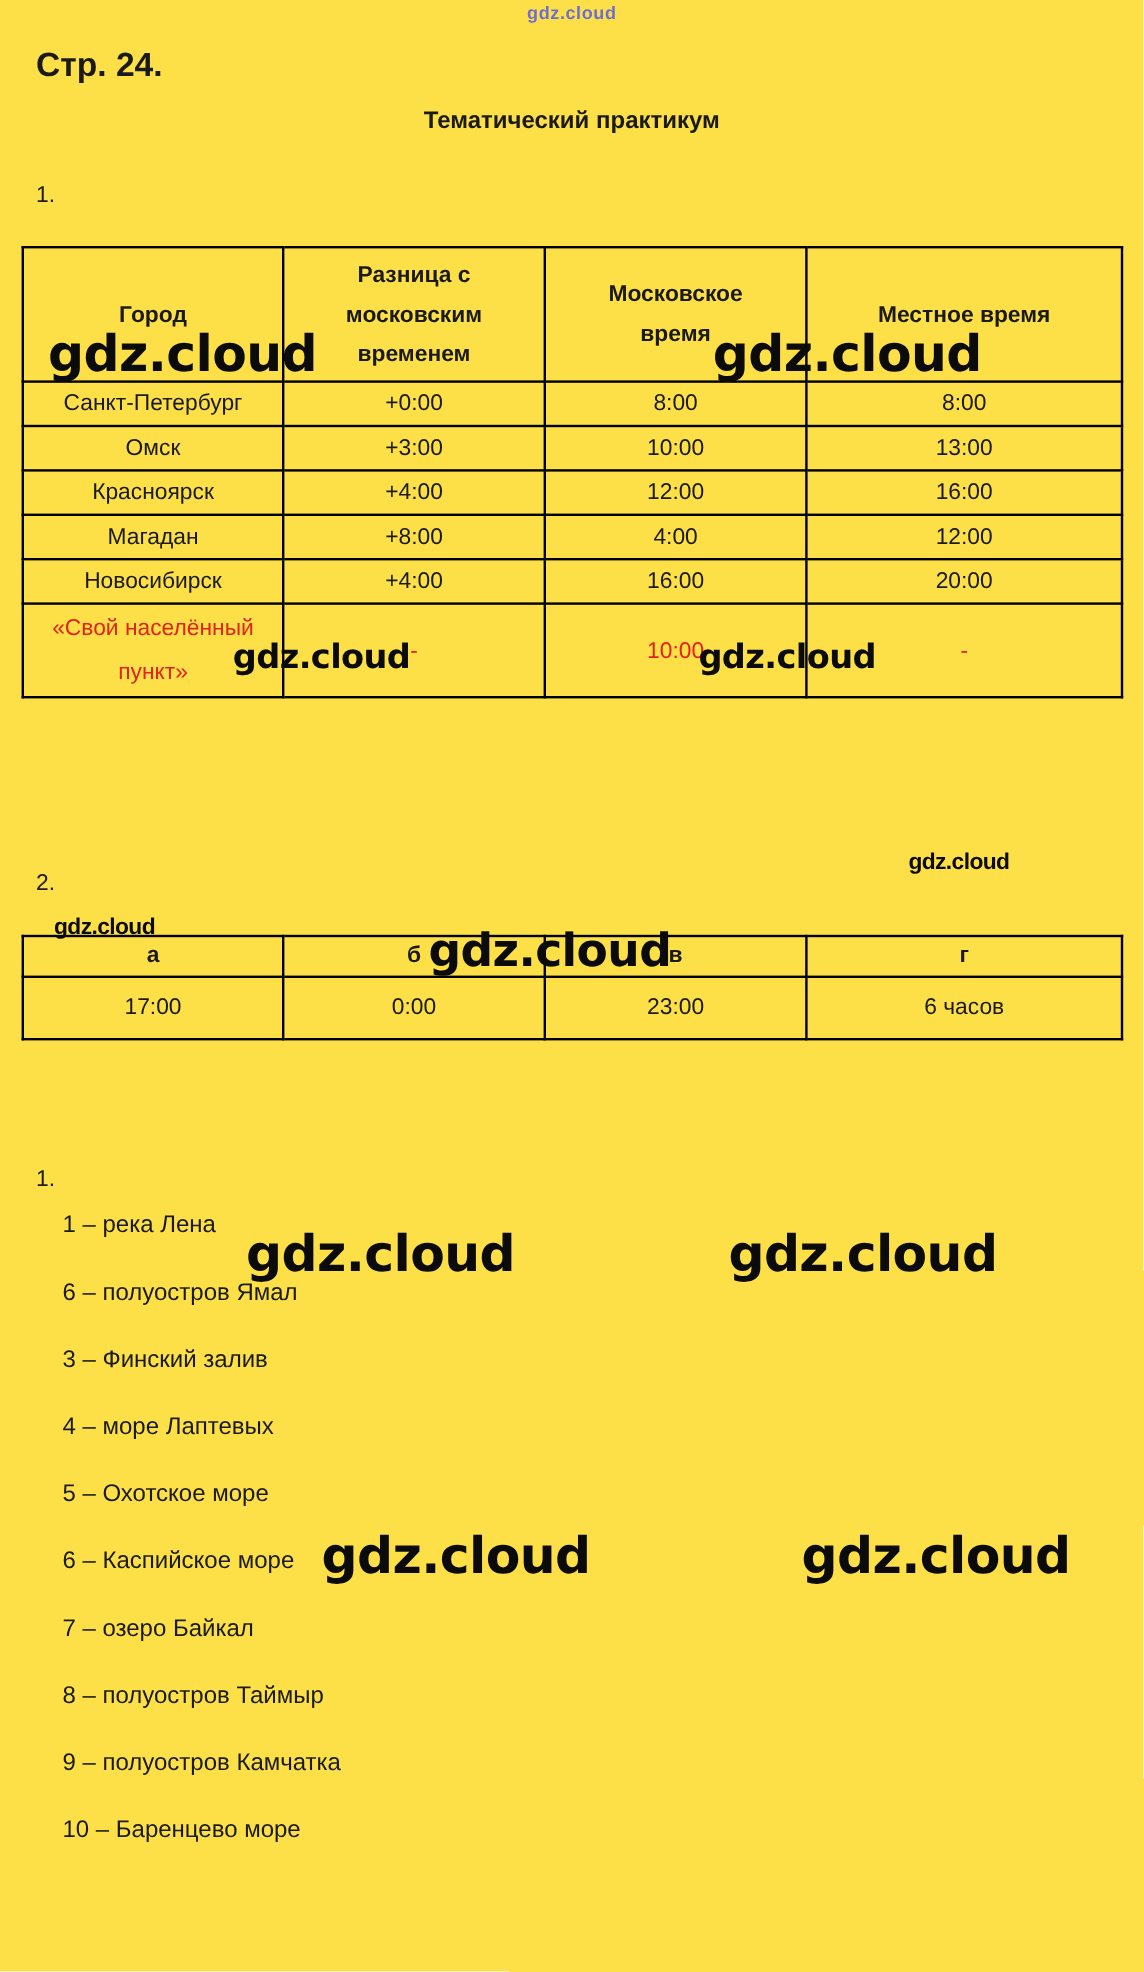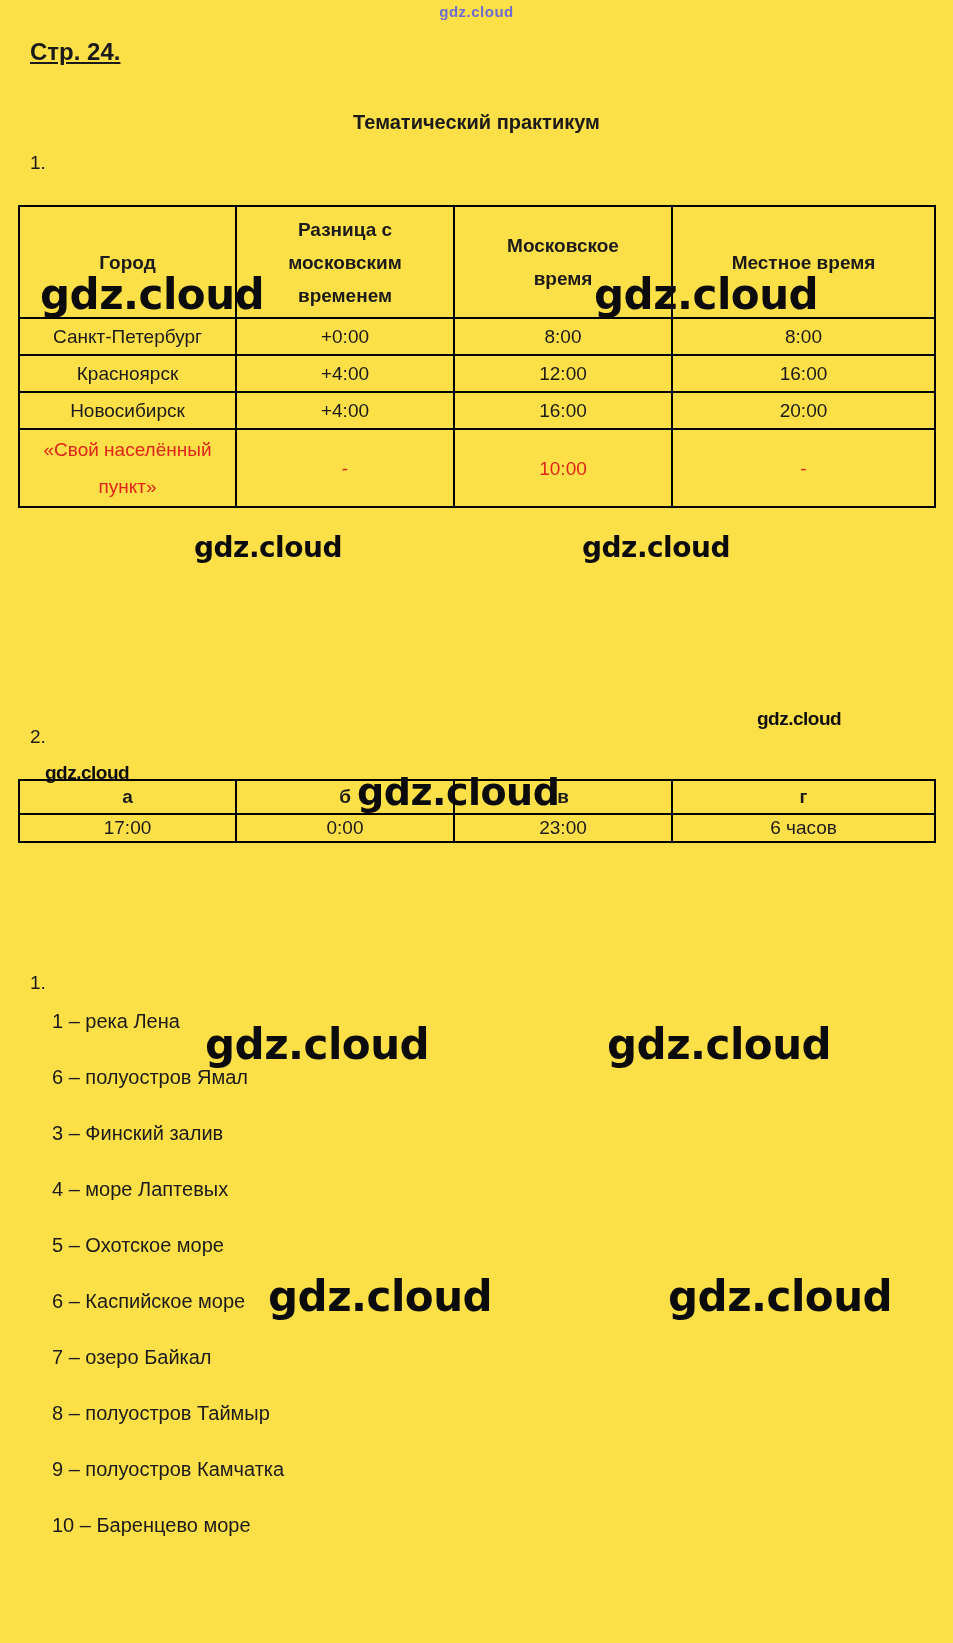--- a/index.html
+++ b/index.html
@@ -15,27 +15,27 @@
   }
 
   
   .top-watermark {
     position: absolute; top: 3px; left: 0; width: 100%;
     text-align: center; font-size: 15px; font-weight: 700;
     color: #6e6ed2; letter-spacing: 0.5px;
   }
   .page-label {
     position: absolute; left: 30px; top: 38px;
-    font-size: 24px; font-weight: 700; text-decoration: underline;
+    font-size: 28px; font-weight: 700;
   }
   .section-title {
     position: absolute; left: 0; width: 100%;
     text-align: center; font-size: 20px; font-weight: 700;
   }
-  .title-thematic { top: 111px; }
+  .title-thematic { top: 90px; }
   .title-carto { top: 916px; }
   .item-label {
     position: absolute; left: 30px; font-size: 19px;
   }
   .item-1 { top: 152px; }
   .item-2 { top: 726px; }
   .item-1b { top: 972px; }
 
   
   table {
@@ -66,21 +66,21 @@
     line-height: 33px;
     white-space: pre-line;
   }
   .time-table td { height: 37px; margin-top: 12px; }
   .row-highlight td {
     color: #e0241b;
     height: 78px;
     line-height: 37px;
   }
   .answers-table th { height: 34px; font-weight: 700; }
-  .answers-table td { height: 28px; }
+  .answers-table td { height: 52px; }
 
   
   .map-list {
     position: absolute; left: 52px; top: 1010px;
     list-style: none;
   }
   .map-list li {
     font-size: 20px;
     height: 22px;
     margin-bottom: 34px;
@@ -144,24 +144,36 @@
       </tr>
     </thead>
     <tbody>
       <tr>
         <td>Санкт-Петербург</td>
         <td>+0:00</td>
         <td>8:00</td>
         <td>8:00</td>
       </tr>
       <tr>
+        <td>Омск</td>
+        <td>+3:00</td>
+        <td>10:00</td>
+        <td>13:00</td>
+      </tr>
+      <tr>
         <td>Красноярск</td>
         <td>+4:00</td>
         <td>12:00</td>
         <td>16:00</td>
+      </tr>
+      <tr>
+        <td>Магадан</td>
+        <td>+8:00</td>
+        <td>4:00</td>
+        <td>12:00</td>
       </tr>
       <tr>
         <td>Новосибирск</td>
         <td>+4:00</td>
         <td>16:00</td>
         <td>20:00</td>
       </tr>
       <tr class="row-highlight">
         <td>«Свой населённый пункт»</td>
         <td>-</td>

